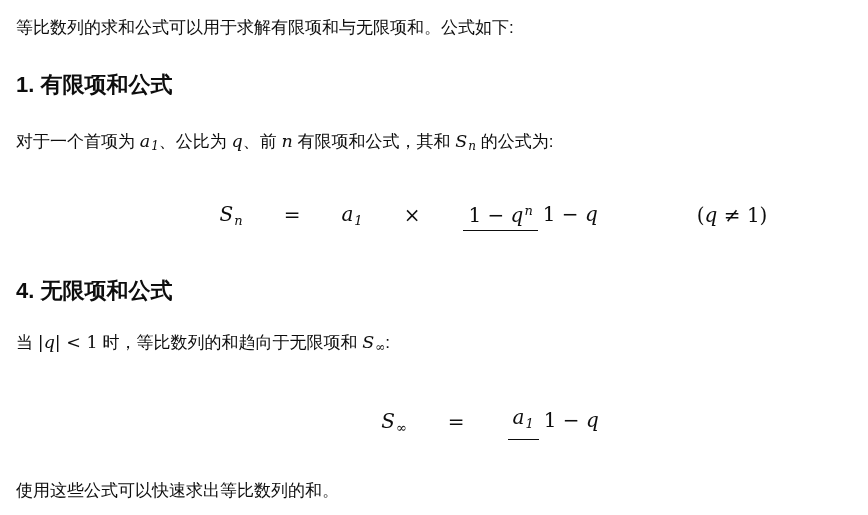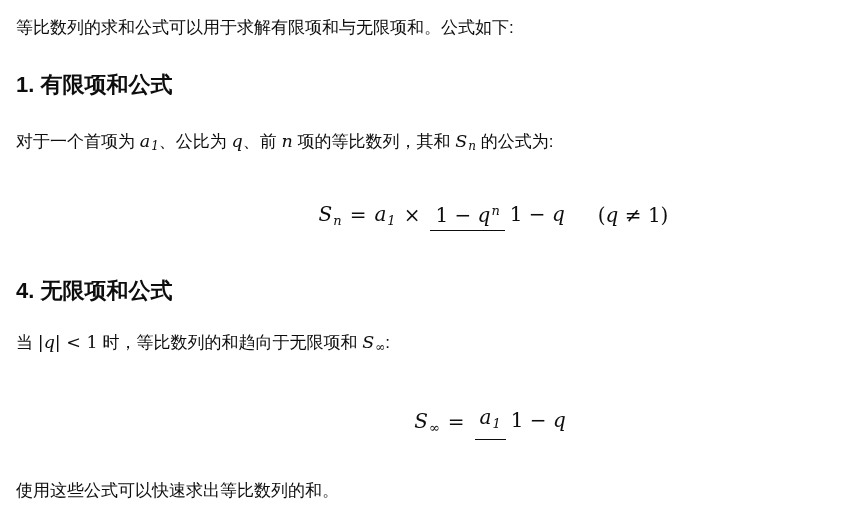--- a/index.html
+++ b/index.html
@@ -51,20 +51,21 @@
     margin-top: 24px;
     height: 64px;
     text-align: center;
     padding-left: 126px; 
     font-family: "DejaVu Serif", "Liberation Serif", serif;
     font-size: 20px;
     color: #0d0d0d;
     display: flex;
     align-items: center;
     justify-content: center;
+    gap: 33px;
   }
   .math-display.second { margin-top: 30px; }
   .mi { font-style: italic; }
   .mn { font-style: normal; }
   .op { font-style: normal; margin: 0 8px; }
   .msub {
     font-size: 13px;
     font-style: italic;
     vertical-align: -4px;
     margin-left: 1px;
@@ -96,21 +97,21 @@
 </style>
 </head>
 <body>
 
 <div class="content">
 
   <p class="para-1">等比数列的求和公式可以用于求解有限项和与无限项和。公式如下:</p>
 
   <h3 class="sec-heading">1. 有限项和公式</h3>
 
-  <p class="para-2"><span>对于一个首项为 </span><span class="imath">a</span><span class="isub">1</span><span>、公比为 </span><span class="imath">q</span><span>、前 </span><span class="imath">n</span><span> 项的等比数列，其和 </span><span class="imath">S</span><span class="isub">n</span><span> 的公式为:</span></p>
+  <p class="para-2"><span>对于一个首项为 </span><span class="imath">a</span><span class="isub">1</span><span>、公比为 </span><span class="imath">q</span><span>、前 </span><span class="imath">n</span><span> 有限项和公式，其和 </span><span class="imath">S</span><span class="isub">n</span><span> 的公式为:</span></p>
 
   <div class="math-display">
     <span><span class="mi">S</span><span class="msub">n</span></span>
     <span class="op">=</span>
     <span><span class="mi">a</span><span class="msub">1</span></span>
     <span class="op">×</span>
     <span class="frac">
       <span class="num"><span class="mn">1 − </span><span class="mi">q</span><span class="msup">n</span></span>
       <span class="den"><span class="mn">1 − </span><span class="mi">q</span></span>
     </span>

